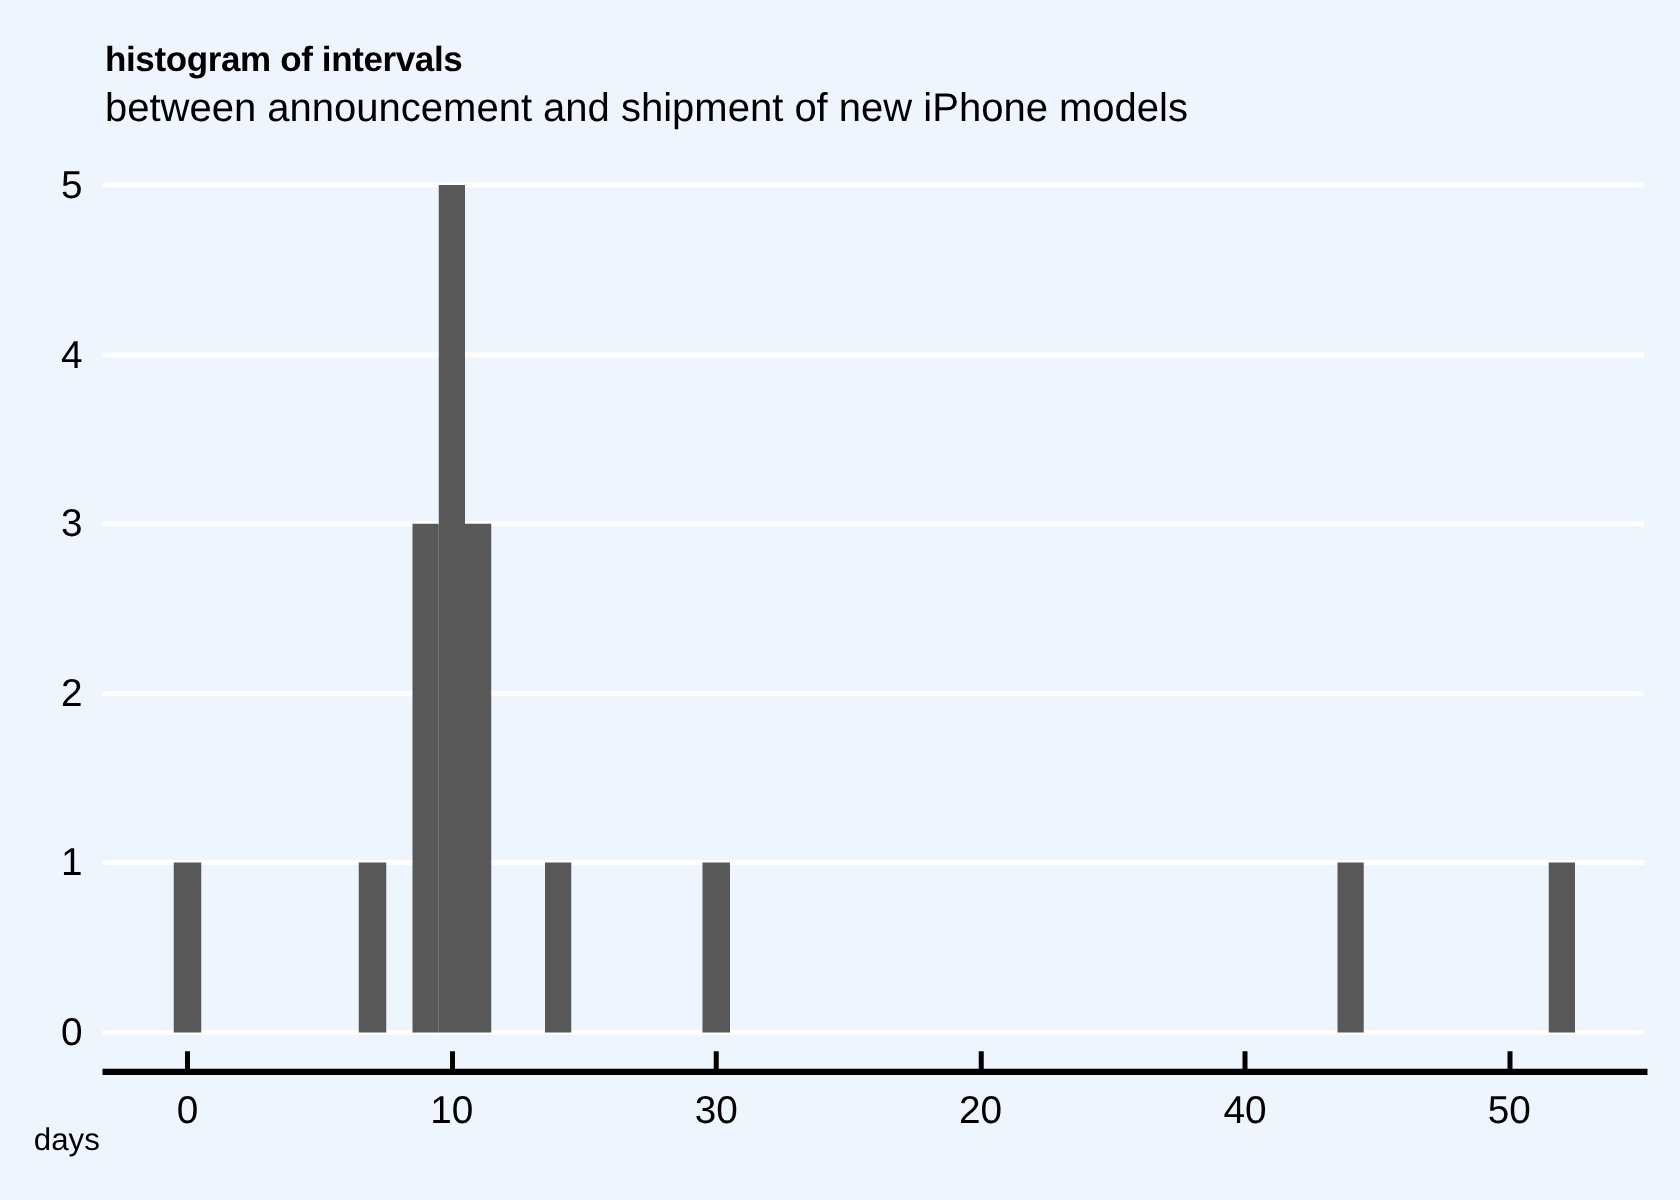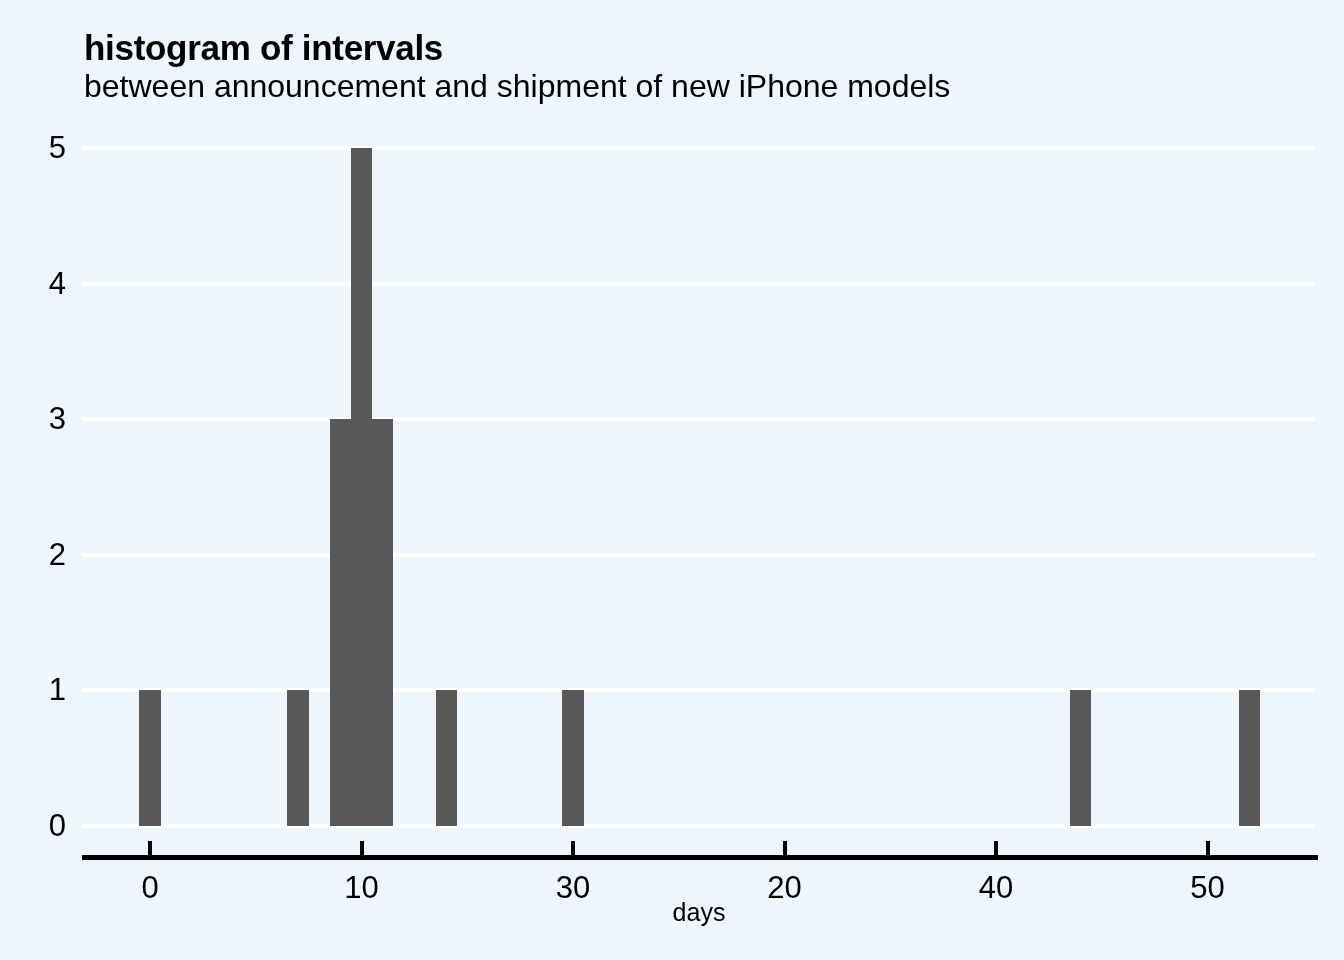--- a/index.html
+++ b/index.html
@@ -24,21 +24,21 @@
   }
 
   
   #title-block {
     position: absolute;
     left: 84px;
     top: 26px;
     width: 1100px;
   }
   #chart-title {
-    font-size: 35px;
+    font-size: 28px;
     font-weight: bold;
     color: #000000;
     line-height: 44px;
     letter-spacing: -0.3px;
     white-space: nowrap;
   }
   #chart-subtitle {
     font-size: 32px;
     font-weight: normal;
     color: #000000;
@@ -111,21 +111,20 @@
     font-size: 31px;
     color: #000000;
     transform: translateX(-50%);
     white-space: nowrap;
   }
   #x-axis-title {
     position: absolute;
     top: 898px;
     left: 0;
     width: 1344px;
-    text-align: center;
     font-size: 25px;
     color: #000000;
   }
   #x-axis-title span {
     position: relative;
     left: 27px;
   }
 </style>
 </head>
 <body>

